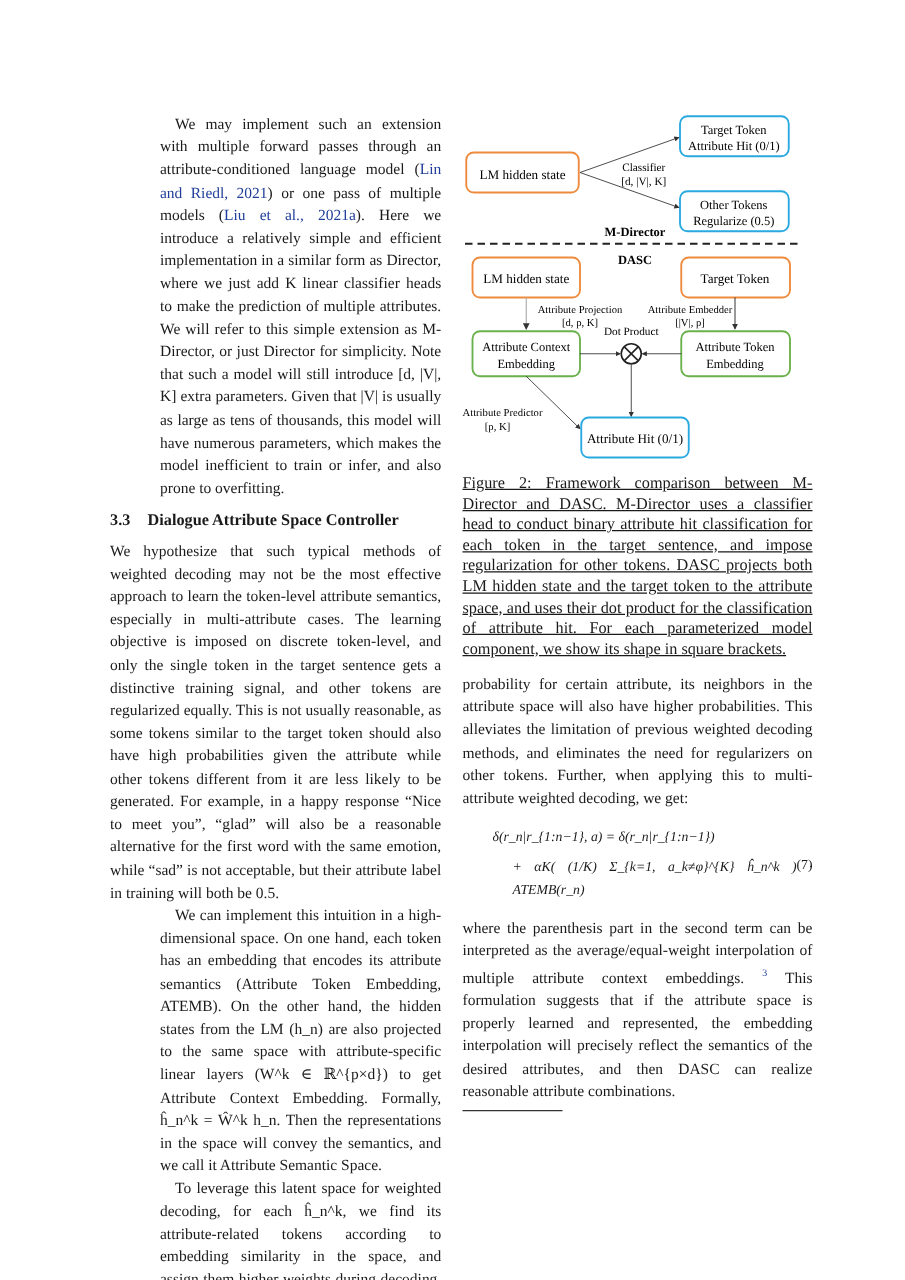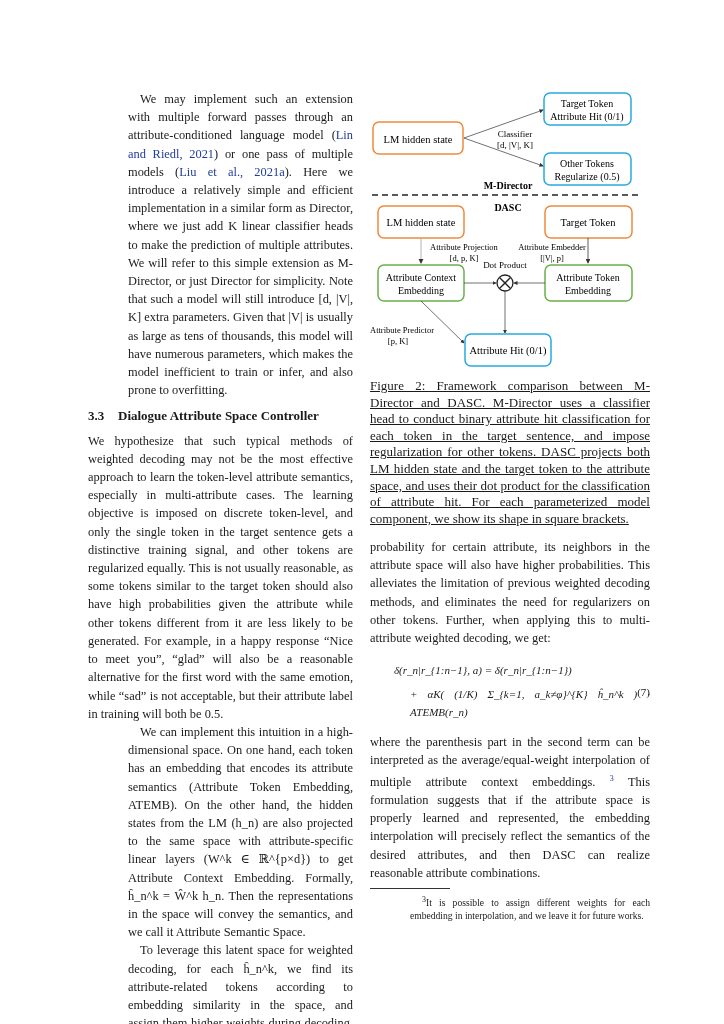--- a/index.html
+++ b/index.html
@@ -93,14 +93,13 @@
 
 <div class="col right" style="top:538px;">
   <p>probability for certain attribute, its neighbors in the attribute space will also have higher probabilities. This alleviates the limitation of previous weighted decoding methods, and eliminates the need for regularizers on other tokens. Further, when applying this to multi-attribute weighted decoding, we get:</p>
   <div style="position:relative;height:72px;margin:8px 0 6px 0;font-style:italic;font-size:11px;">
     <div style="position:absolute;left:0;top:6px;margin-left:24px;">δ(r_n|r_{1:n−1}, a) = δ(r_n|r_{1:n−1})</div>
     <div style="position:absolute;left:40px;top:30px;">+ αK( (1/K) Σ_{k=1, a_k≠φ}^{K} ĥ_n^k ) · ATEMB(r_n)</div>
     <div style="position:absolute;right:0;top:28px;font-style:normal;">(7)</div>
   </div>
   <p><span>where the parenthesis part in the second term can be interpreted as the average/equal-weight interpolation of multiple attribute context embeddings.</span> <sup class="fn">3</sup> <span>This formulation suggests that if the attribute space is properly learned and represented, the embedding interpolation will precisely reflect the semantics of the desired attributes, and then DASC can realize reasonable attribute combinations.</span></p>
   <div class="fnrule"></div>
-  <p class="footnote ind"><sup>3</sup><span>It is possible to assign different weights for each embedding in interpolation, and we leave it for future works.</span></p>
 </div>
 
 </body></html>

